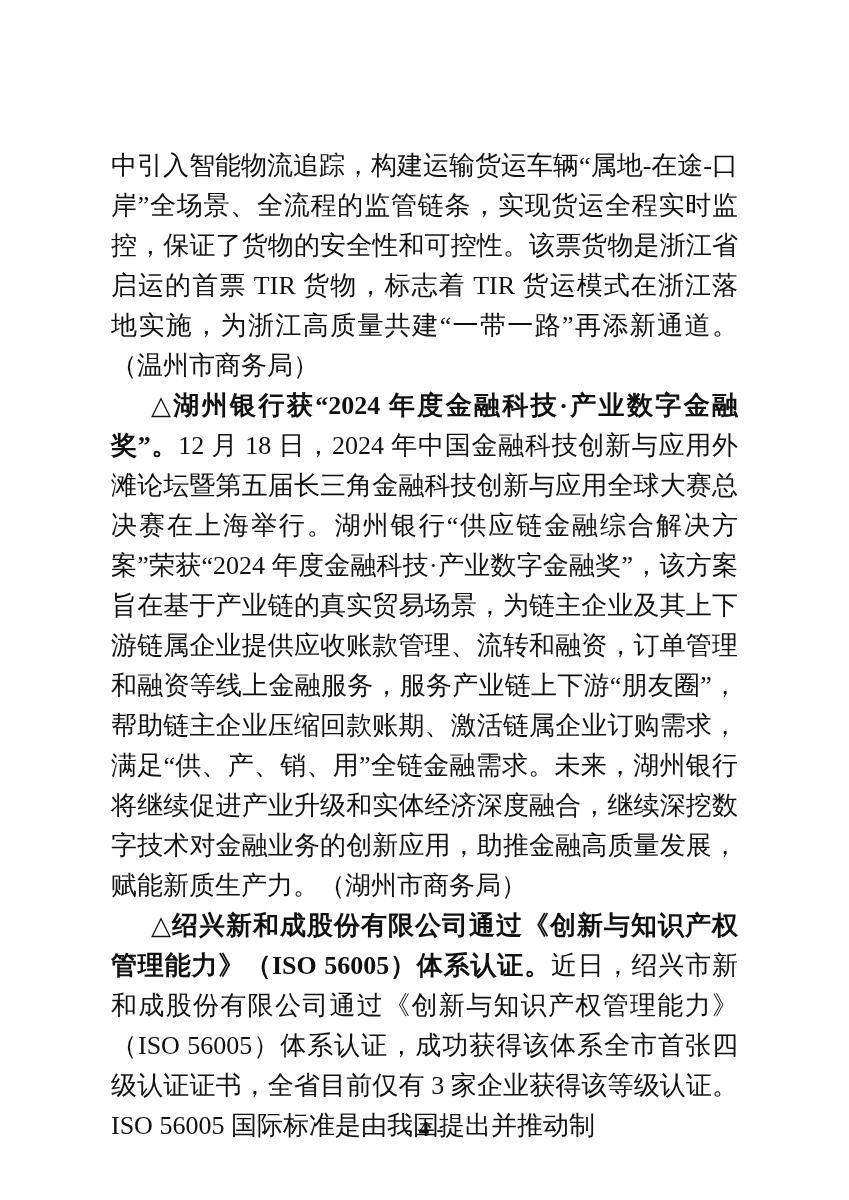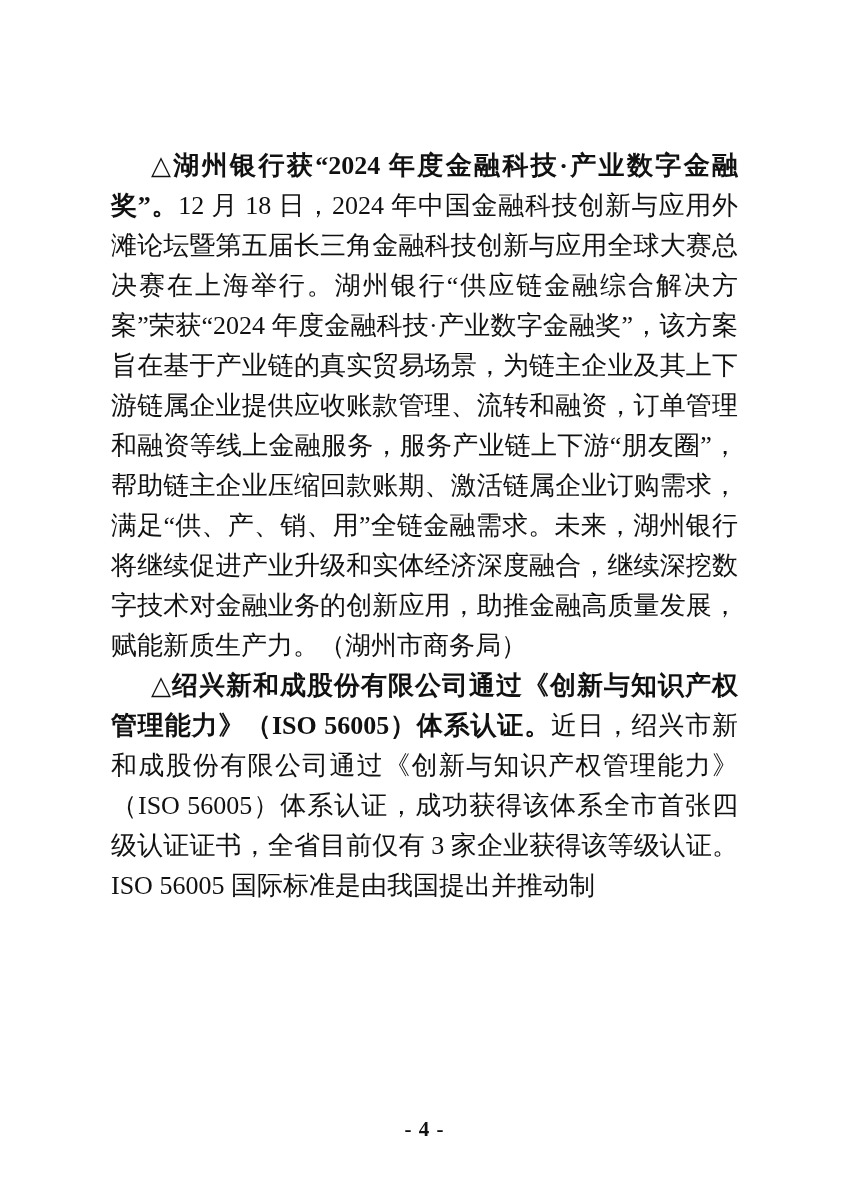--- a/index.html
+++ b/index.html
@@ -48,20 +48,21 @@
     color: #111111;
   }
 </style>
 </head>
 <body>
 
 <div class="page">
 
   <div class="text-block">
 
+    <p class="para"><span>中引入智能物流追踪，构建运输货运车辆“属地-在途-口岸”全场景、全流程的监管链条，实现货运全程实时监控，保证了货物的安全性和可控性。该票货物是浙江省启运的首票 TIR 货物，标志着 TIR 货运模式在浙江落地实施，为浙江高质量共建“一带一路”再添新通道。（温州市商务局）</span></p>
 
     <p class="para indent"><b>△湖州银行获“2024 年度金融科技·产业数字金融奖”。</b><span>12 月 18 日，2024 年中国金融科技创新与应用外滩论坛暨第五届长三角金融科技创新与应用全球大赛总决赛在上海举行。湖州银行“供应链金融综合解决方案”荣获“2024 年度金融科技·产业数字金融奖”，该方案旨在基于产业链的真实贸易场景，为链主企业及其上下游链属企业提供应收账款管理、流转和融资，订单管理和融资等线上金融服务，服务产业链上下游“朋友圈”，帮助链主企业压缩回款账期、激活链属企业订购需求，满足“供、产、销、用”全链金融需求。未来，湖州银行将继续促进产业升级和实体经济深度融合，继续深挖数字技术对金融业务的创新应用，助推金融高质量发展，赋能新质生产力。（湖州市商务局）</span></p>
 
     <p class="para indent"><b>△绍兴新和成股份有限公司通过《创新与知识产权管理能力》（ISO 56005）体系认证。</b><span>近日，绍兴市新和成股份有限公司通过《创新与知识产权管理能力》（ISO 56005）体系认证，成功获得该体系全市首张四级认证证书，全省目前仅有 3 家企业获得该等级认证。ISO 56005 国际标准是由我国提出并推动制</span></p>
 
   </div>
 
   <div class="page-number">- 4 -</div>
 
 </div>

